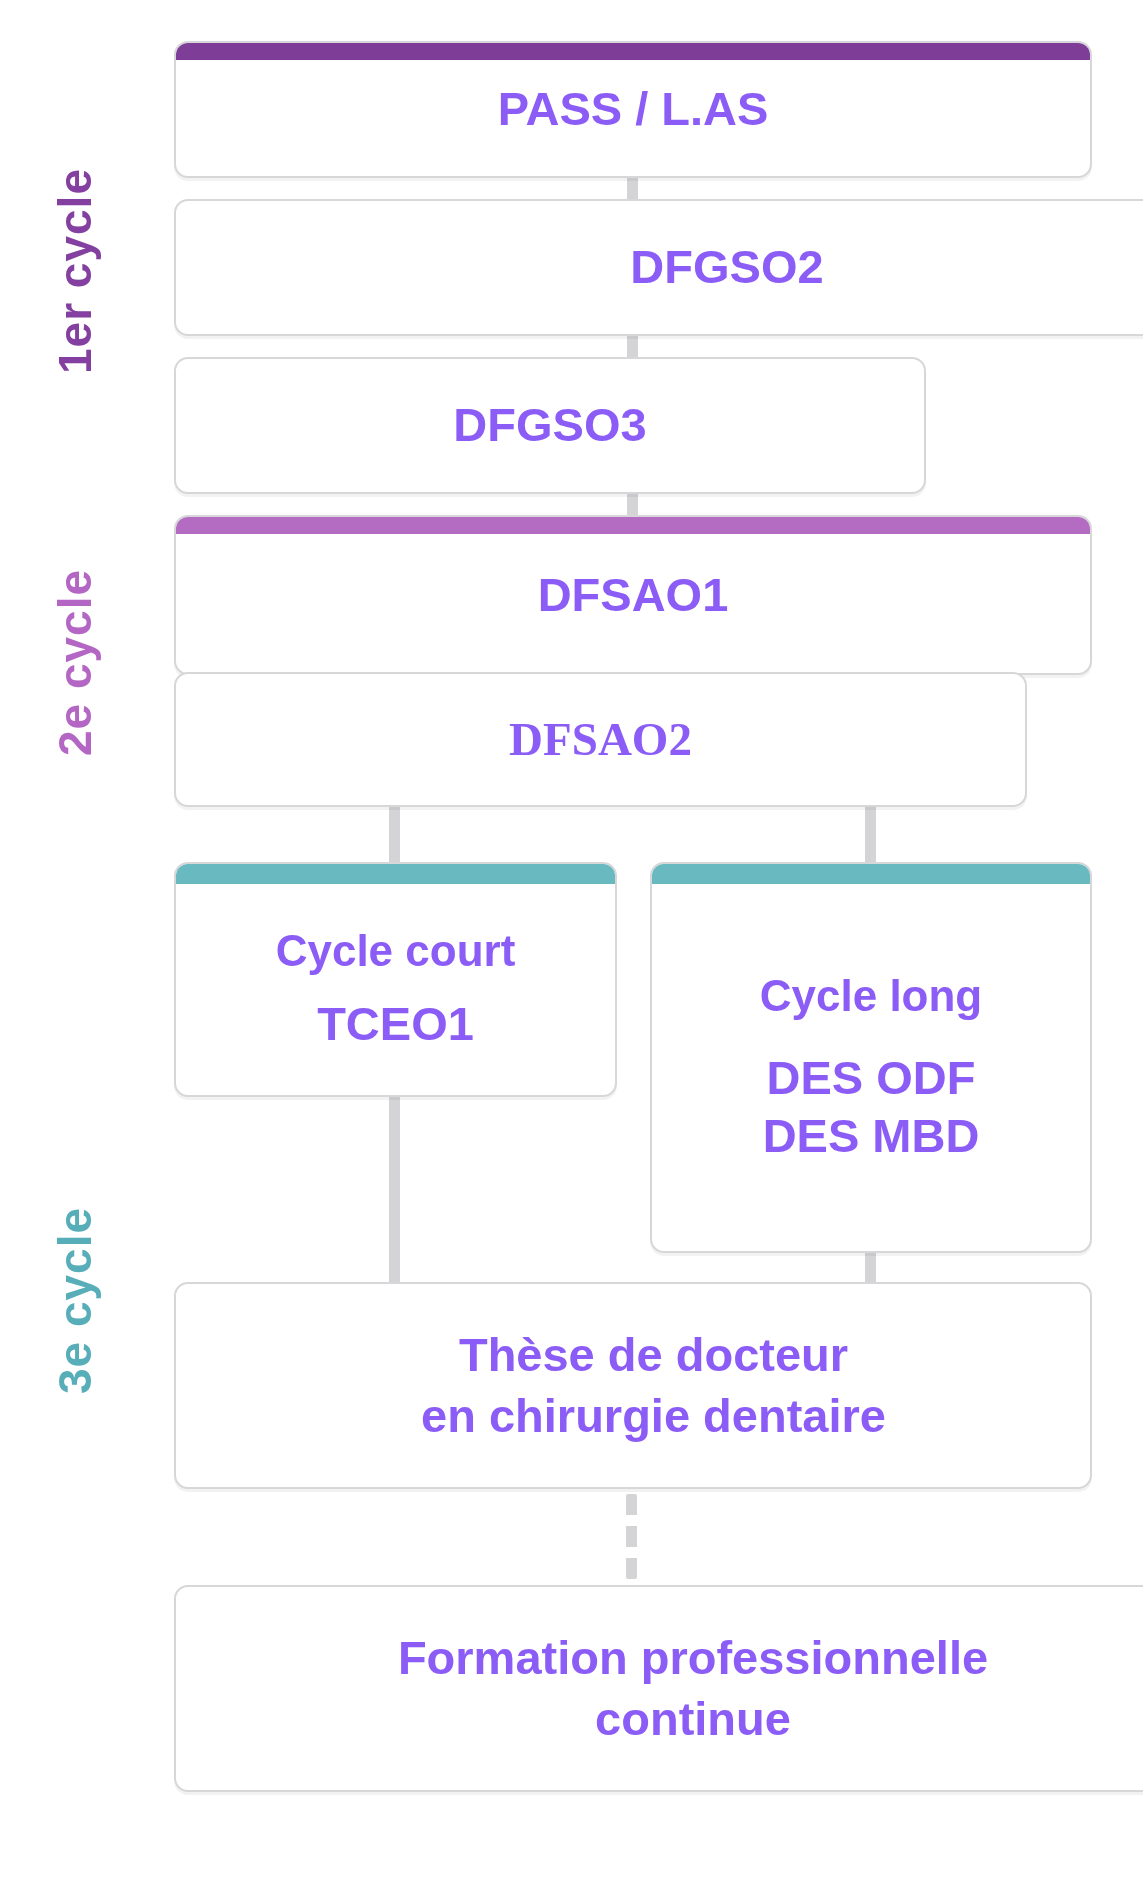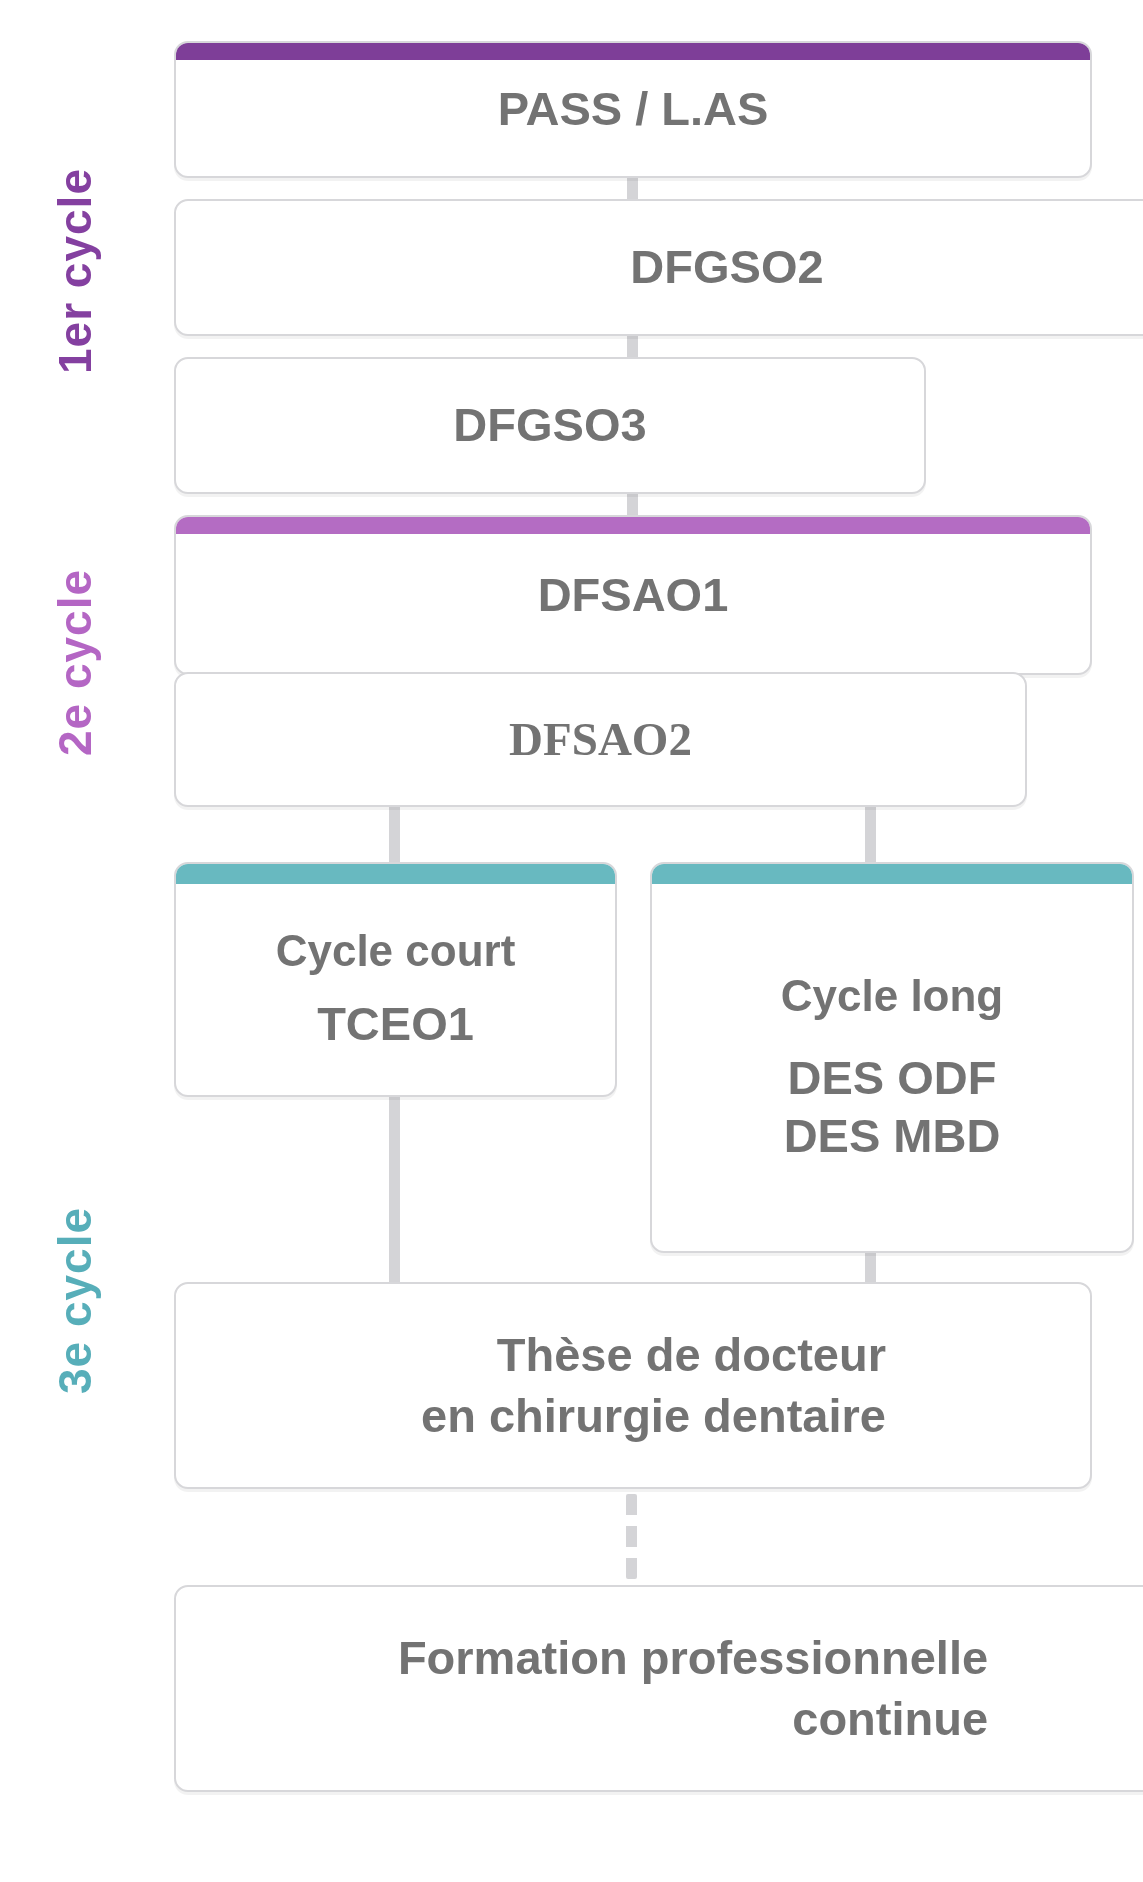--- a/index.html
+++ b/index.html
@@ -32,22 +32,22 @@
     background:#ffffff;
     border:2px solid #d7d7da;
     border-radius:14px;
     box-sizing:border-box;
     box-shadow:0 3px 0 rgba(0,0,0,0.05);
     overflow:hidden;
     display:flex;
     flex-direction:column;
     align-items:center;
     justify-content:center;
-    text-align:right;
-    color:#737373;
+    text-align:center;
+    color:#8b5cf6;
   }
   .node .bar{
     position:absolute;top:-1px;left:-1px;right:-1px;height:18px;
     border-radius:12px 12px 0 0;
   }
   .bar.c1{background:#7e3e98;}
   .bar.c2{background:#b46cc3;}
   .bar.c3{background:#68b9c0;height:21px;}
   .node .title{
     font-weight:bold;
@@ -117,21 +117,21 @@
   <div class="node" style="left:174px;top:672px;width:853px;height:135px;font-family:Liberation Serif, serif;">
     <div class="title">DFSAO2</div>
   </div>
 
   <div class="node" style="left:174px;top:862px;width:443px;height:235px;padding-top:21px;">
     <div class="bar c3"></div>
     <div class="subtitle">Cycle court</div>
     <div class="title">TCEO1</div>
   </div>
 
-  <div class="node tall" style="left:650px;top:862px;width:484px;height:391px;padding-top:21px;">
+  <div class="node tall" style="left:650px;top:862px;width:442px;height:391px;padding-top:21px;">
     <div class="bar c3"></div>
     <div class="subtitle">Cycle long</div>
     <div class="title multi">DES ODF</div>
     <div class="title multi">DES MBD</div>
   </div>
 
   <div class="node" style="left:174px;top:1282px;width:918px;height:207px;padding-left:41px;">
     <div class="title">Thèse de docteur
 en chirurgie dentaire</div>
   </div>

